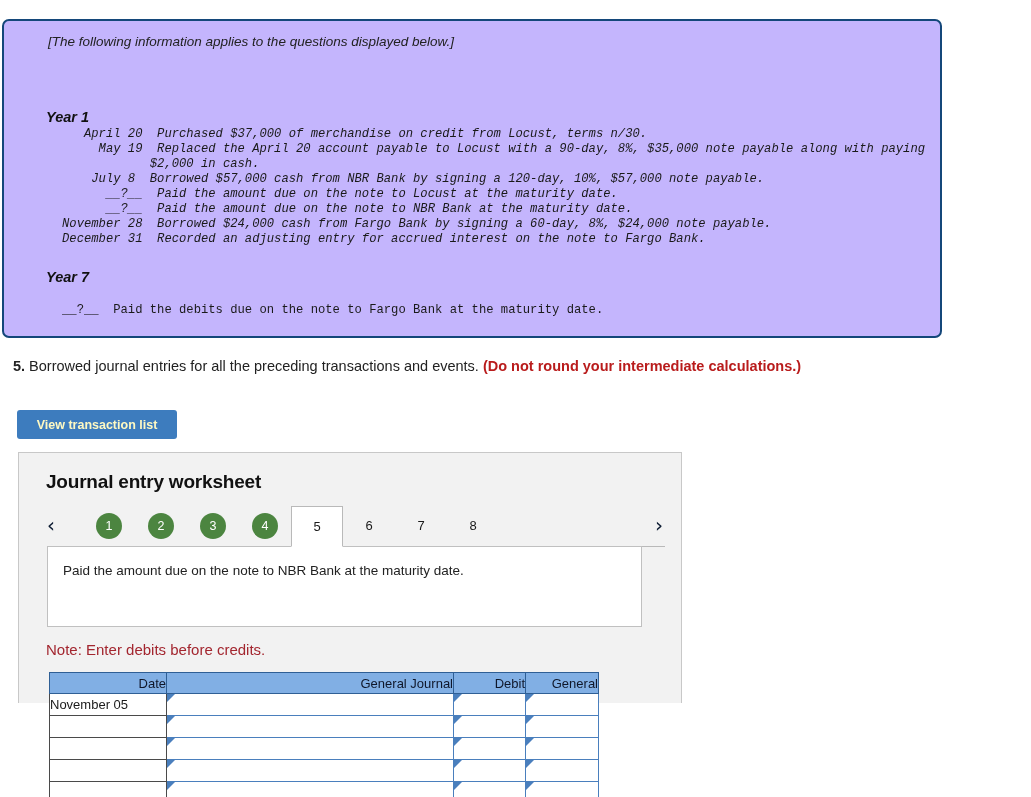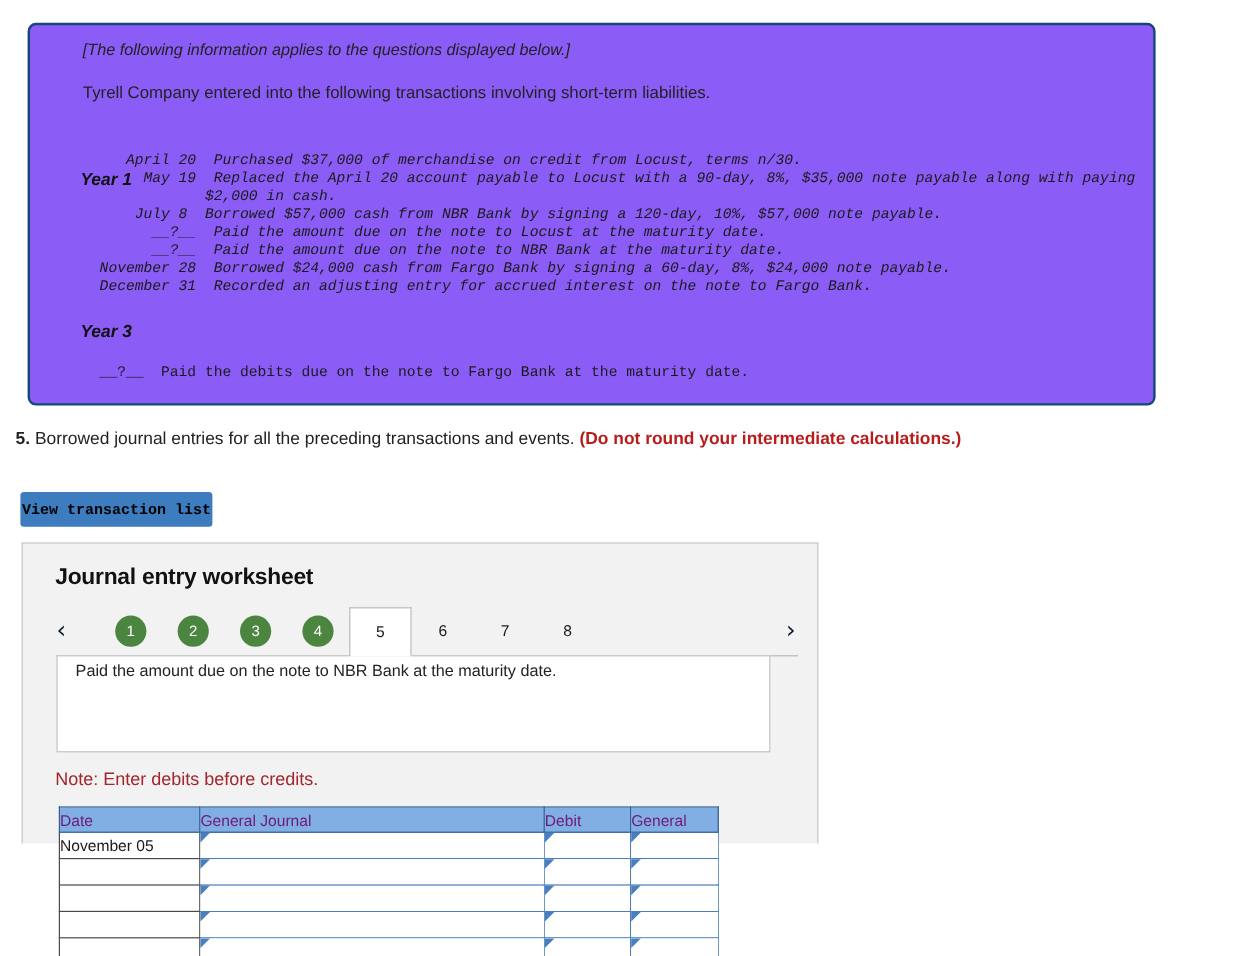--- a/index.html
+++ b/index.html
@@ -8,42 +8,42 @@
     width: 1031px; height: 797px;
     background: #ffffff;
     font-family: "Liberation Sans", sans-serif;
     color: #222222;
     overflow: hidden;
   }
 
   
   #info-panel {
     position: absolute;
-    left: 23px; top: 19px;
+    left: 2px; top: 19px;
     width: 940px; height: 319px;
     border: 2px solid #14477a;
     border-radius: 7px;
-    background: #8b5cf6;
+    background: #c4b5fd;
   }
   .intro-italic {
     position: absolute; left: 44px; top: 13px;
     font-size: 13.5px; font-style: italic; color: #222;
     white-space: nowrap;
   }
   .intro-line {
     position: absolute; left: 44px; top: 48px;
     font-size: 14px; color: #222;
     white-space: nowrap;
   }
   .year-head {
     position: absolute; left: 42px;
     font-size: 14.5px; font-weight: bold; font-style: italic;
     color: #111;
   }
-  #year1-head { top: 88px; margin-top: 33px; }
+  #year1-head { top: 88px; }
   #year2-head { top: 248px; }
 
   .mono-block {
     position: absolute;
     font-family: "Liberation Mono", "DejaVu Sans Mono", monospace;
     font-size: 12.2px;
     line-height: 15px;
     color: #1a1a1a;
     white-space: pre;
   }
@@ -58,22 +58,22 @@
   }
   #question-number { font-weight: bold; }
   #question-emphasis { color: #b91c1c; font-weight: bold; }
 
   
   #view-transaction-list {
     position: absolute; left: 17px; top: 410px;
     width: 160px; height: 29px;
     background: #3d7cbe;
     border: none; border-radius: 3px;
-    color: #000000; font-size: 12.5px; font-weight: bold;
-    font-family: Liberation Mono, monospace;
+    color: #fef9c3; font-size: 12.5px; font-weight: bold;
+    font-family: Liberation Sans, sans-serif;
     cursor: pointer;
     padding: 0;
   }
 
   
   #worksheet-panel {
     position: absolute;
     left: 18px; top: 452px;
     width: 664px; height: 251px;
     background: #f2f2f2;
@@ -139,21 +139,21 @@
   }
 
   
   #description-box {
     position: absolute; left: 28px; top: 93px;
     width: 595px; height: 81px;
     background: #ffffff;
     border: 1px solid #c0c0c0;
   }
   #description-text {
-    position: absolute; left: 15px; top: 4px;
+    position: absolute; left: 15px; top: 16px;
     font-size: 13.5px; color: #222;
     white-space: nowrap;
   }
 
   #note-text {
     position: absolute; left: 27px; top: 188px;
     font-size: 15px; color: #a3262f;
     white-space: nowrap;
   }
 
@@ -161,24 +161,24 @@
   #journal-table {
     position: absolute; left: 30px; top: 219px;
     border-collapse: collapse;
     table-layout: fixed;
   }
   #journal-table th {
     background: #81afe4;
     border: 1px solid #2f5f95;
     font-size: 13px;
     font-weight: normal;
-    color: #701a75;
+    color: #0f172a;
     height: 21px;
     padding: 0;
-    text-align: left;
+    text-align: right;
   }
   #journal-table td {
     border: 1px solid #4a4a4a;
     height: 22px;
     padding: 0;
     background: #ffffff;
   }
   .col-date   { width: 117px; }
   .col-gj     { width: 287px; }
   .col-debit  { width: 72px; }
@@ -201,33 +201,32 @@
     left: 0px; top: 0px;
     border-top: 8px solid #4a7fbd;
     border-right: 8px solid transparent;
   }
 </style>
 </head>
 <body>
 
 <div id="info-panel">
   <div class="intro-italic">[The following information applies to the questions displayed below.]</div>
-  <div class="intro-line">Tyrell Company entered into the following transactions involving short-term liabilities.</div>
 
   <div class="year-head" id="year1-head">Year 1</div>
   <div class="mono-block" id="year1-rows">   April 20  Purchased $37,000 of merchandise on credit from Locust, terms n/30.
      May 19  Replaced the April 20 account payable to Locust with a 90-day, 8%, $35,000 note payable along with paying
             $2,000 in cash.
     July 8  Borrowed $57,000 cash from NBR Bank by signing a 120-day, 10%, $57,000 note payable.
       __?__  Paid the amount due on the note to Locust at the maturity date.
       __?__  Paid the amount due on the note to NBR Bank at the maturity date.
 November 28  Borrowed $24,000 cash from Fargo Bank by signing a 60-day, 8%, $24,000 note payable.
 December 31  Recorded an adjusting entry for accrued interest on the note to Fargo Bank.</div>
 
-  <div class="year-head" id="year2-head">Year 3</div>
+  <div class="year-head" id="year2-head">Year 7</div>
   <div class="mono-block" id="year2-rows">__?__  Paid the debits due on the note to Fargo Bank at the maturity date.</div>
 </div>
 
 <div id="question-line"><span id="question-number">5.</span><span id="question-text"> Borrowed journal entries for all the preceding transactions and events. </span><span id="question-emphasis">(Do not round your intermediate calculations.)</span></div>
 
 <button id="view-transaction-list">View transaction list</button>
 
 <div id="worksheet-panel">
 
   <div id="worksheet-title">Journal entry worksheet</div>

